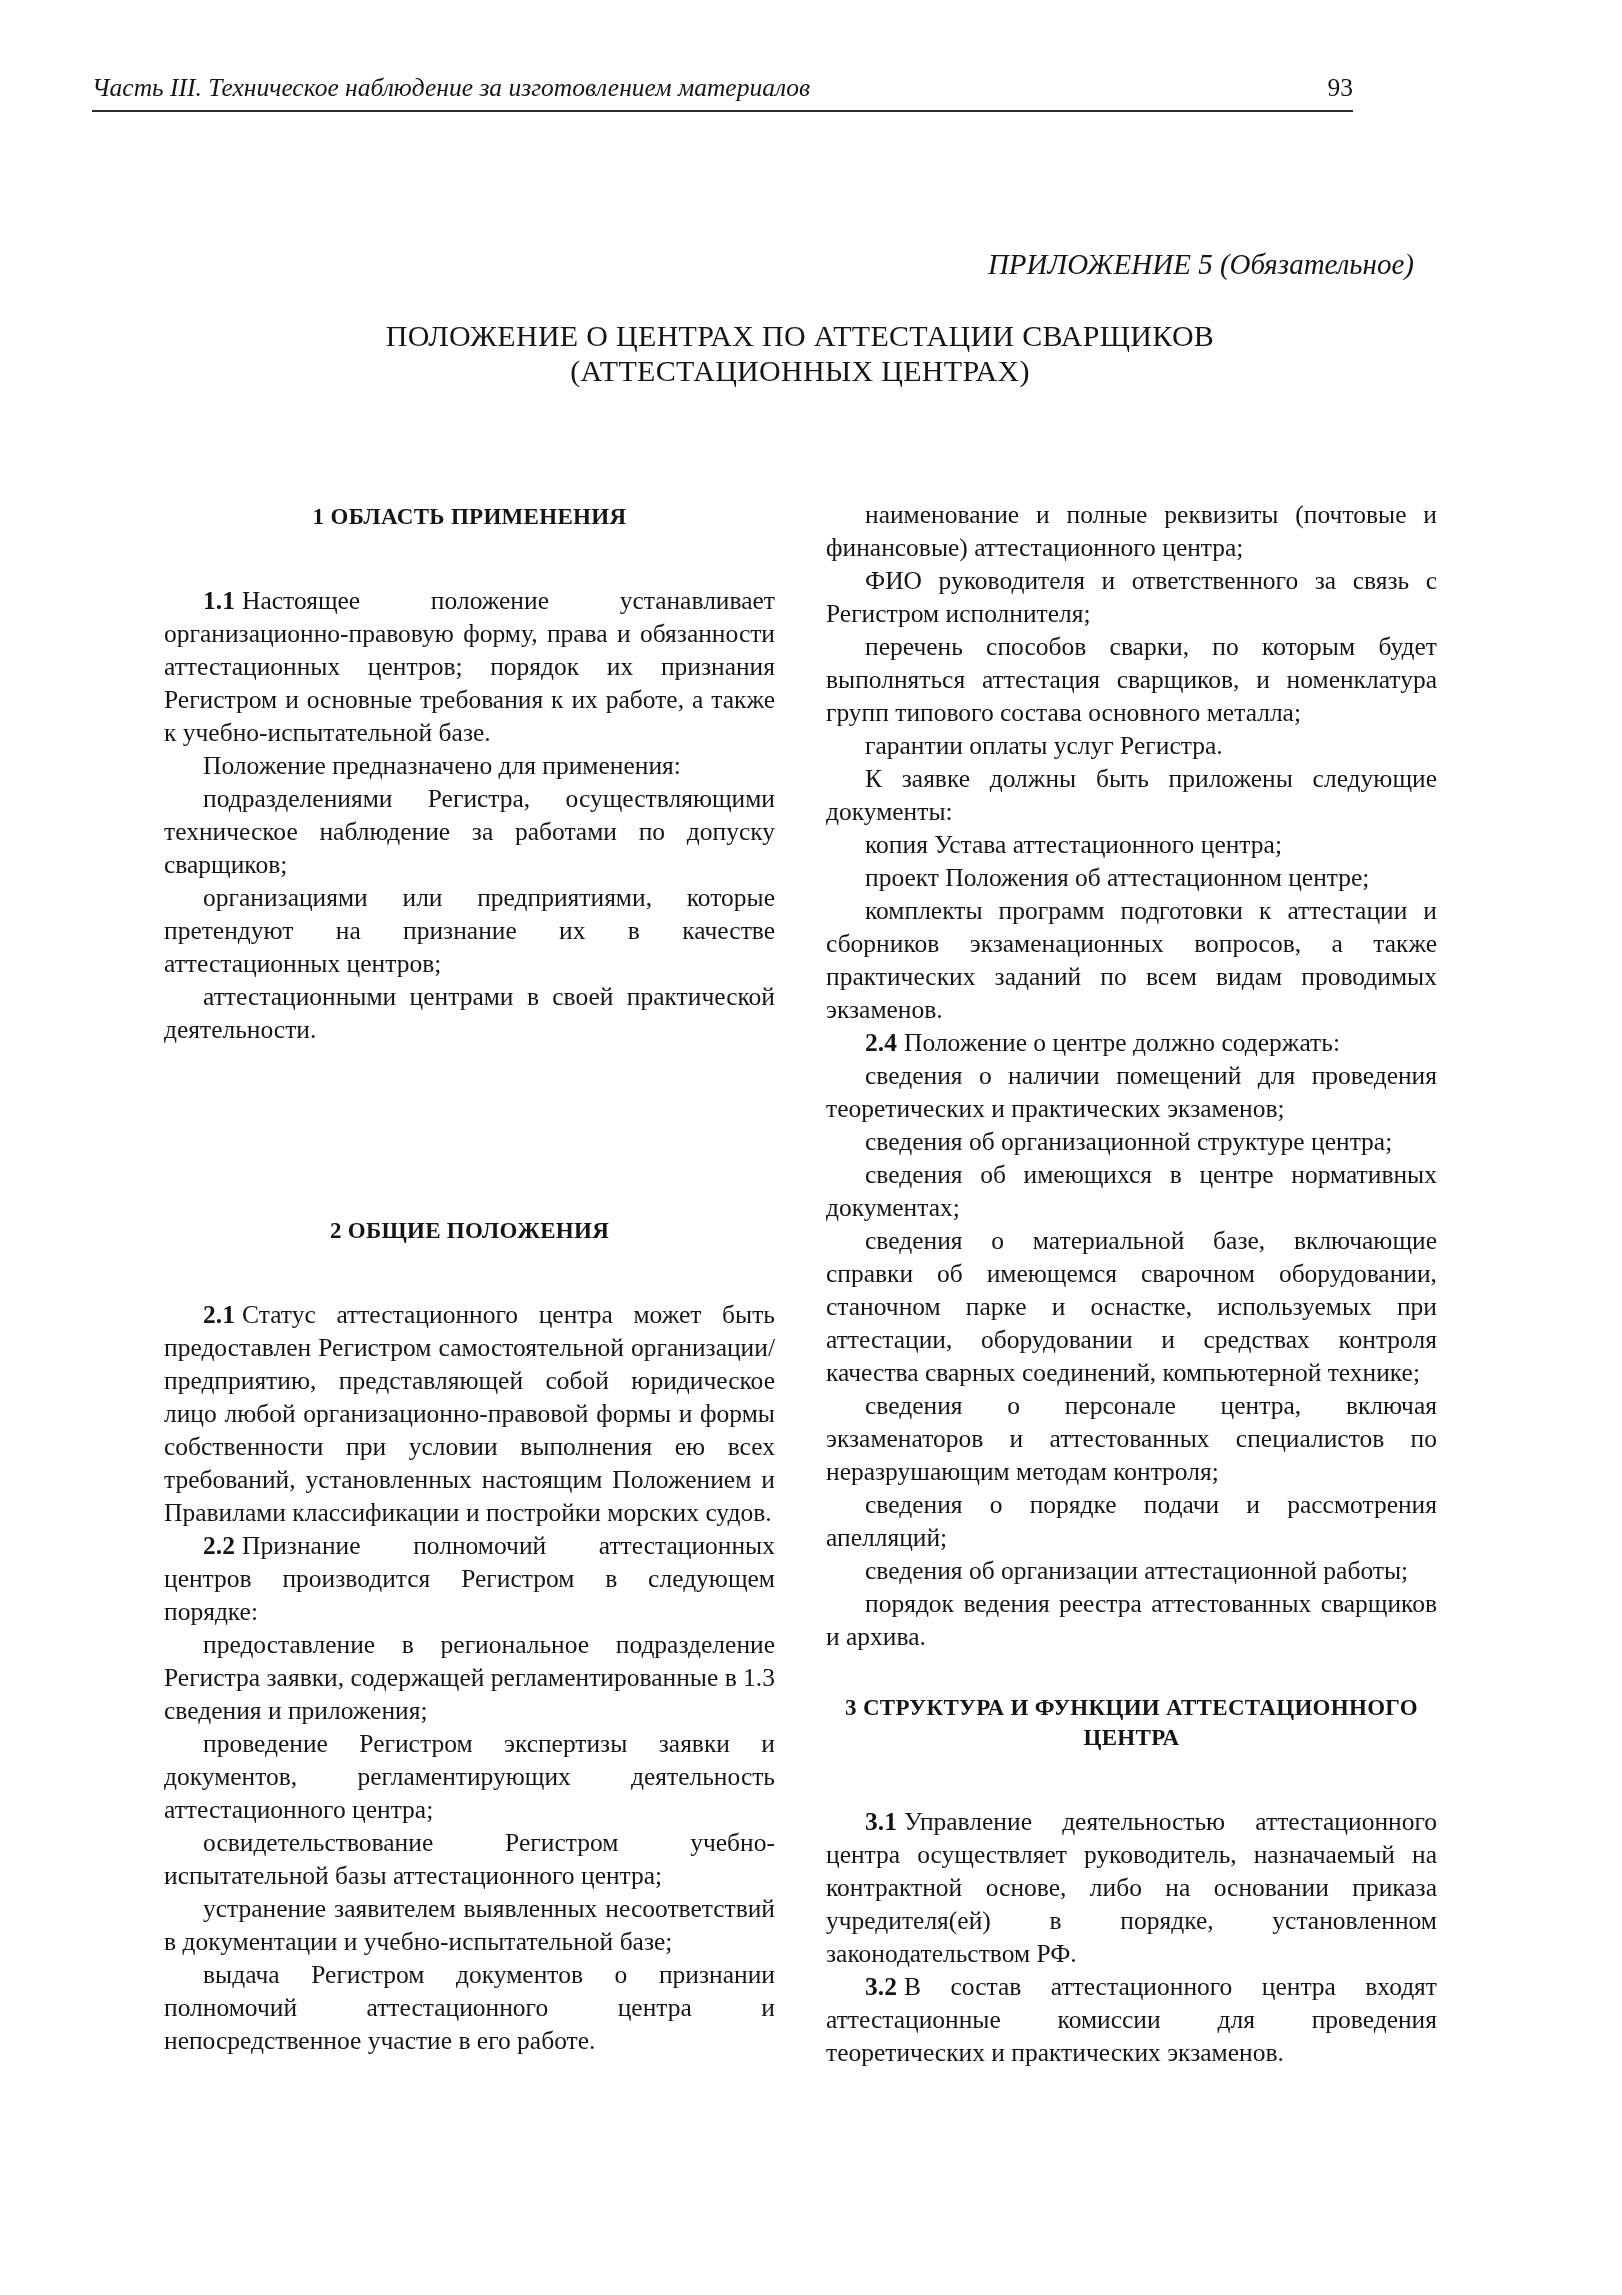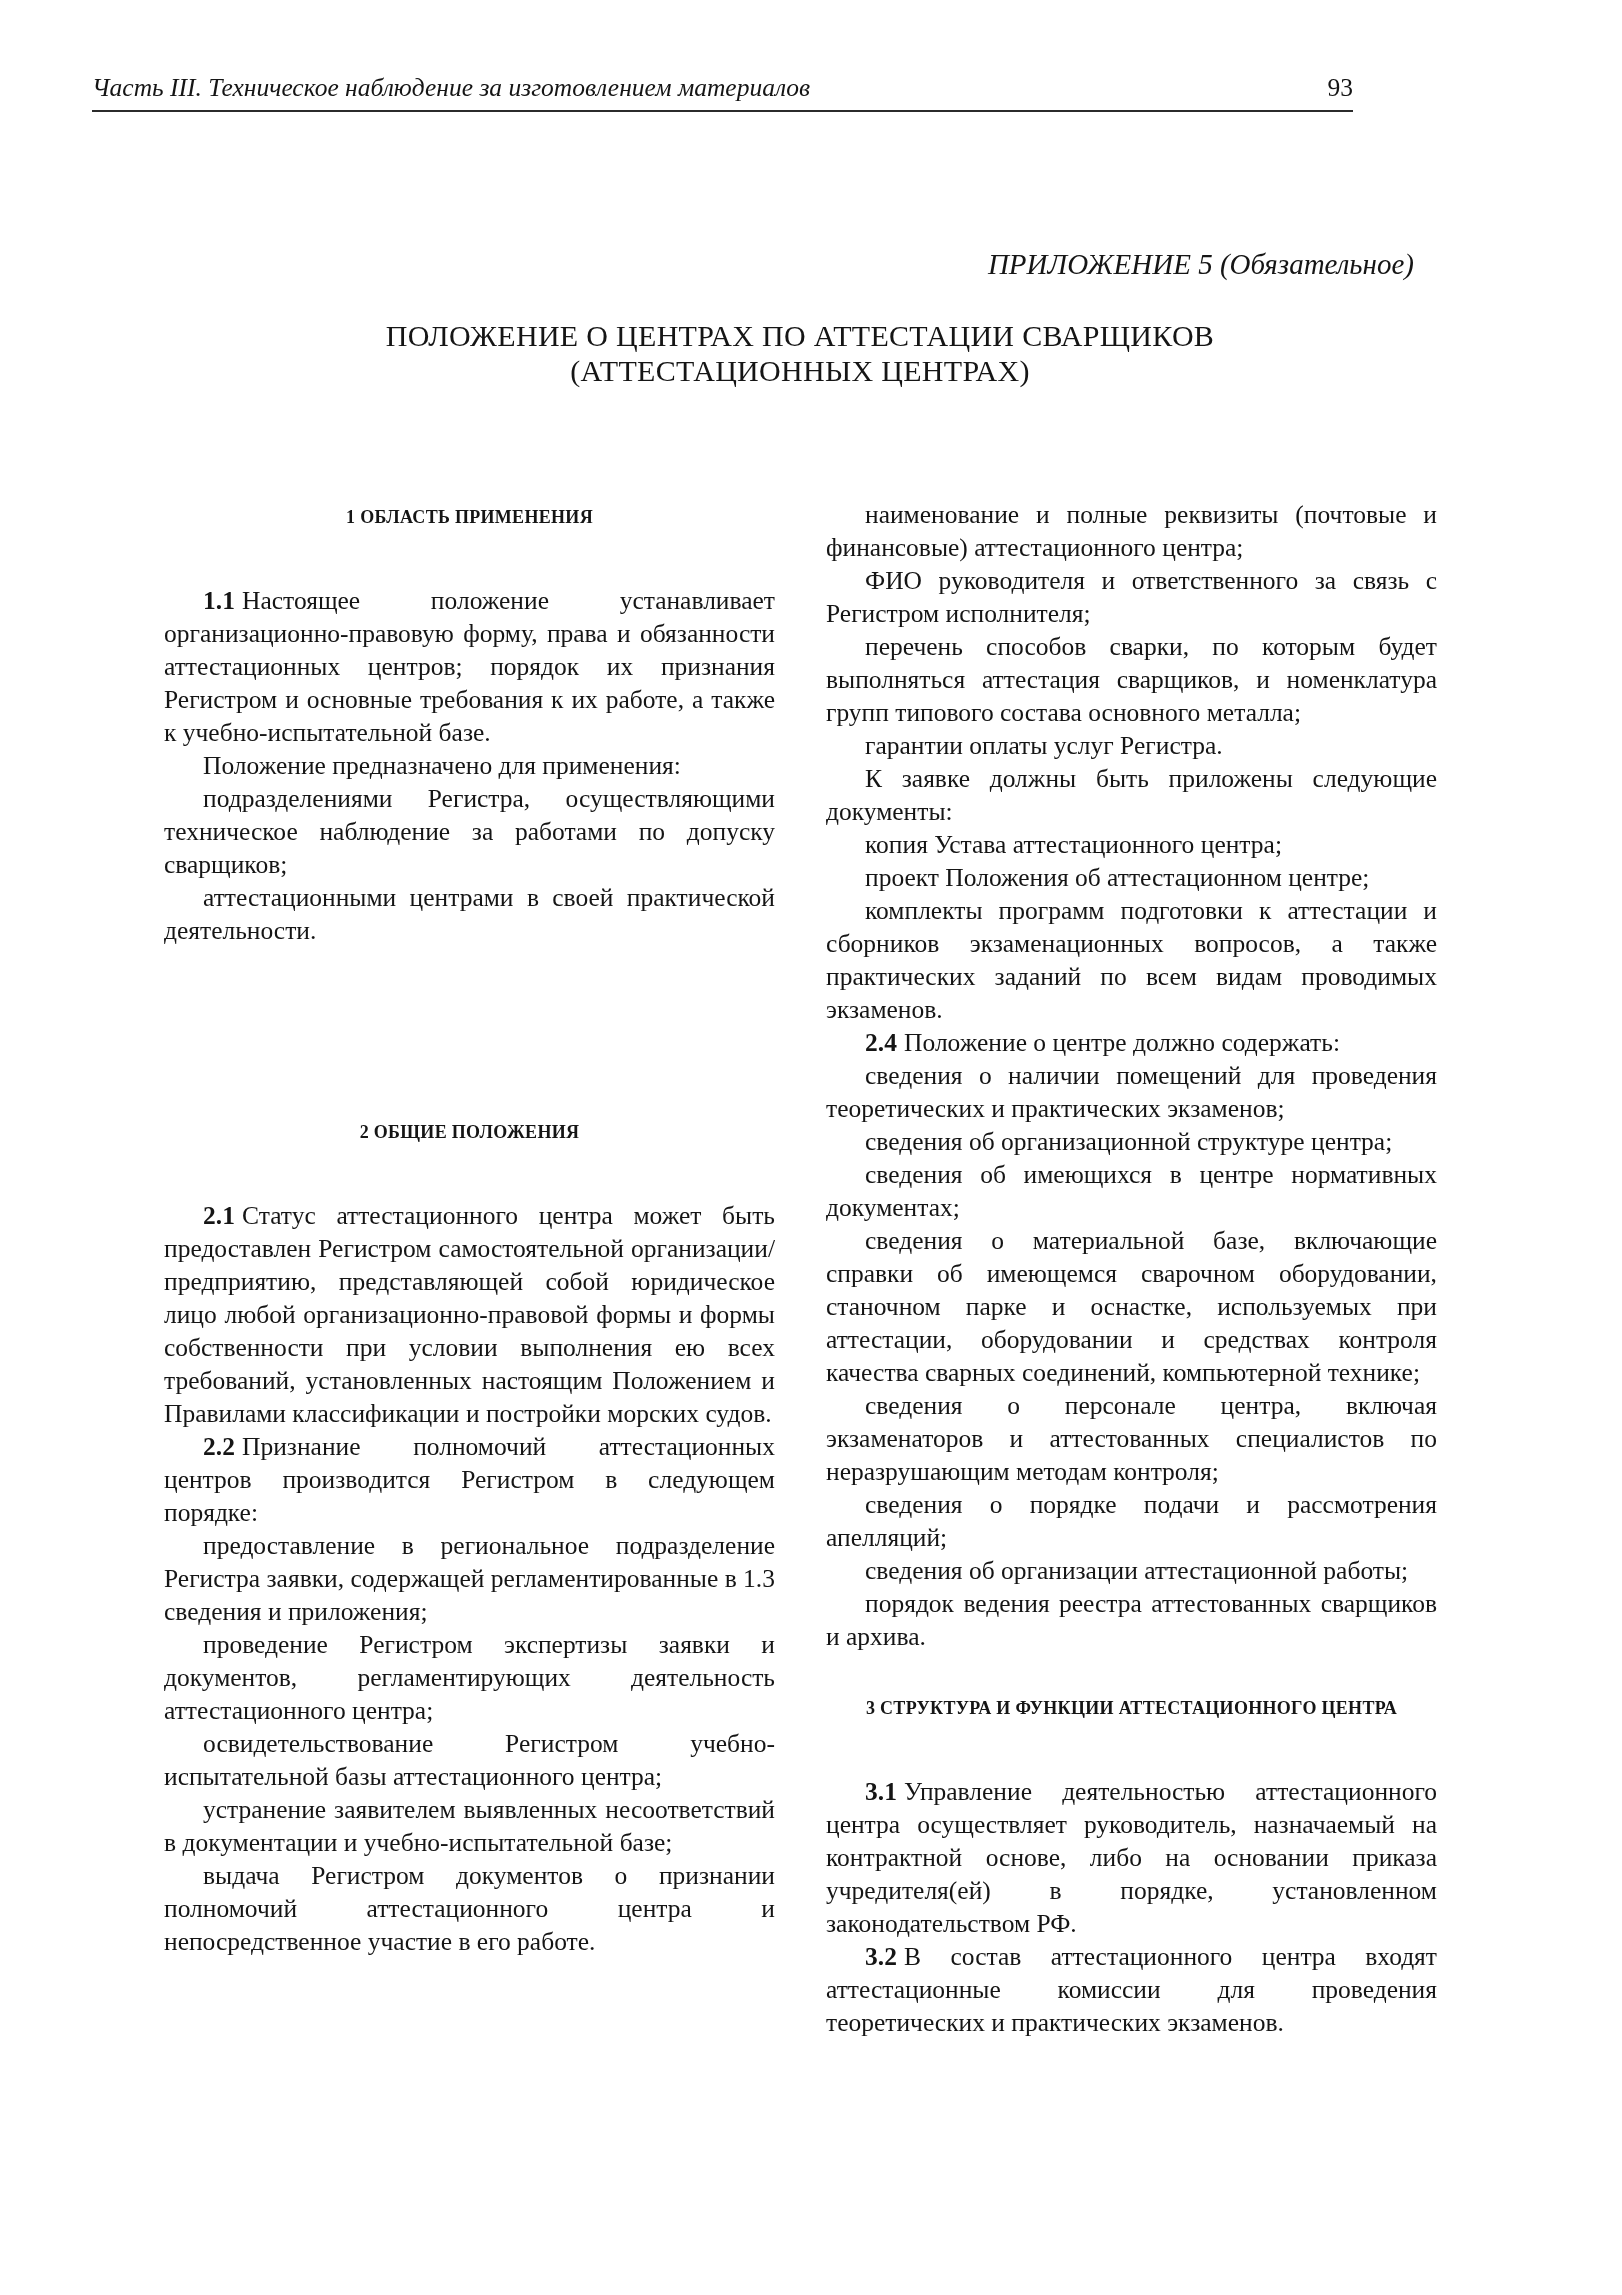--- a/index.html
+++ b/index.html
@@ -47,21 +47,21 @@
   .col {
     flex: 1 1 0;
     min-width: 0;
     font-size: 25.5px;
     line-height: 33px;
     text-align: justify;
   }
   .sec-heading {
     text-align: center;
     font-weight: bold;
-    font-size: 18px;
+    font-size: 23px;
     line-height: 30px;
     letter-spacing: 0.3px;
     margin: 40px 0 52px 0;
   }
   .col .sec-heading:first-child { margin-top: 3.9px; }
   .sec-heading.gap-xl { margin-top: 170px; text-align: center; }
   p.body { text-indent: 39px; }
   .num { font-weight: bold; margin-right: 7.2px; }
 </style>
 </head>
@@ -81,20 +81,21 @@
     <span>(АТТЕСТАЦИОННЫХ ЦЕНТРАХ)</span>
   </h1>
 
   <div class="columns">
 
     <section class="col">
       <h3 class="sec-heading">1 ОБЛАСТЬ ПРИМЕНЕНИЯ</h3>
       <p class="body"><b class="num">1.1</b><span>Настоящее положение устанавливает организационно-правовую форму, права и обязанности аттестационных центров; порядок их признания Регистром и основные требования к их работе, а также к учебно-испытательной базе.</span></p>
       <p class="body"><span>Положение предназначено для применения:</span></p>
       <p class="body"><span>подразделениями Регистра, осуществляющими техническое наблюдение за работами по допуску сварщиков;</span></p>
+      <p class="body"><span>организациями или предприятиями, которые претендуют на признание их в качестве аттестационных центров;</span></p>
       <p class="body"><span>аттестационными центрами в своей практической деятельности.</span></p>
       <h3 class="sec-heading gap-xl">2 ОБЩИЕ ПОЛОЖЕНИЯ</h3>
       <p class="body"><b class="num">2.1</b><span>Статус аттестационного центра может быть предоставлен Регистром самостоятельной организации/предприятию, представляющей собой юридическое лицо любой организационно-правовой формы и формы собственности при условии выполнения ею всех требований, установленных настоящим Положением и Правилами классификации и постройки морских судов.</span></p>
       <p class="body"><b class="num">2.2</b><span>Признание полномочий аттестационных центров производится Регистром в следующем порядке:</span></p>
       <p class="body"><span>предоставление в региональное подразделение Регистра заявки, содержащей регламентированные в 1.3 сведения и приложения;</span></p>
       <p class="body"><span>проведение Регистром экспертизы заявки и документов, регламентирующих деятельность аттестационного центра;</span></p>
       <p class="body"><span>освидетельствование Регистром учебно-испытательной базы аттестационного центра;</span></p>
       <p class="body"><span>устранение заявителем выявленных несоответствий в документации и учебно-испытательной базе;</span></p>
       <p class="body"><span>выдача Регистром документов о признании полномочий аттестационного центра и непосредственное участие в его работе.</span></p>
     </section>

